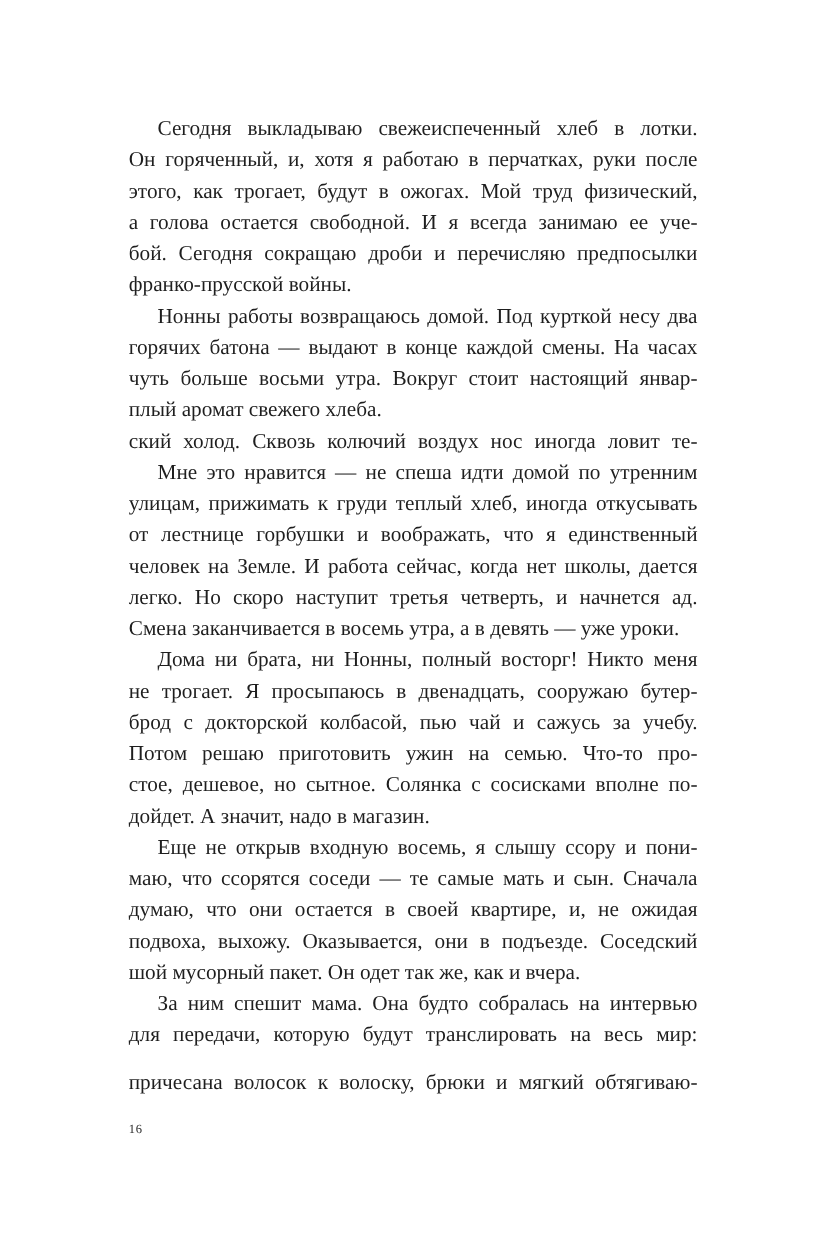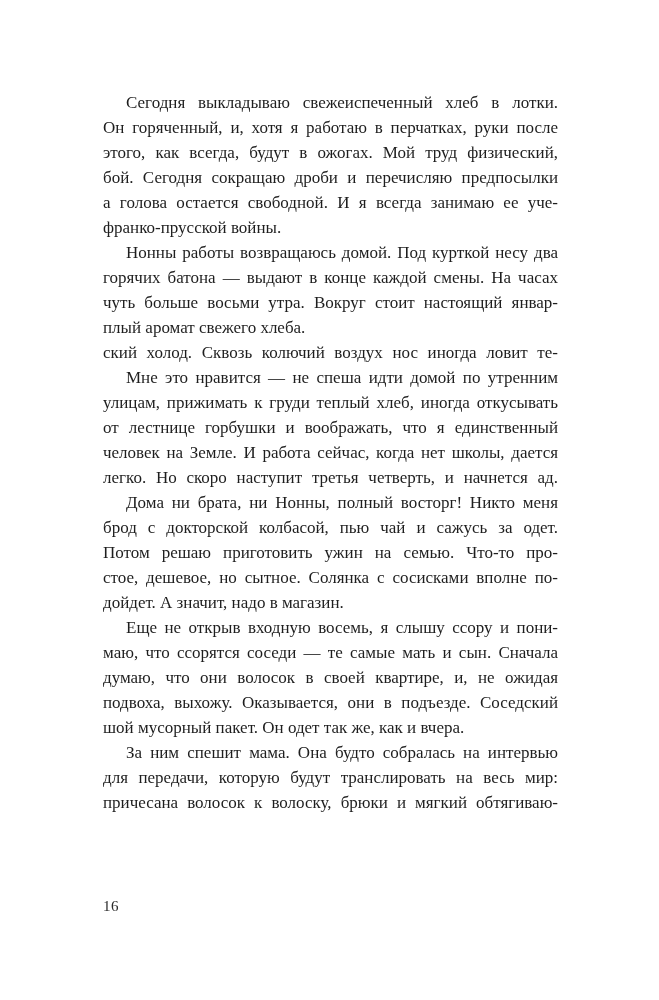--- a/index.html
+++ b/index.html
@@ -26,69 +26,71 @@
 
   .paragraph { margin: 0; }
 
   .line {
     text-align: justify;
     text-align-last: justify;
     white-space: normal;
   }
   .line.first { text-indent: 23px; }
   .line.last  { text-align: right; text-align-last: left; }
-  .line.last.justified { text-align: justify; text-align-last: justify; }
+  .line.last.justified { text-align: justify; text-align-last: justify; margin-top: 13px; }
 
   .page-number {
     position: absolute;
     left: 103px;
     top: 898px;
-    font-size: 15px;
+    font-size: 10px;
     color: #2a2a2a;
     letter-spacing: 0.5px;
   }
 </style>
 </head>
 <body>
 
 <div class="book-page">
   <div class="text-block" id="text-block">
       <div class="paragraph">
         <div class="line first">Сегодня выкладываю свежеиспеченный хлеб в лотки.</div>
         <div class="line">Он горяченный, и, хотя я работаю в перчатках, руки после</div>
-        <div class="line">этого, как всегда, будут в ожогах. Мой труд физический,</div>
+        <div class="line">этого, как трогает, будут в ожогах. Мой труд физический,</div>
+        <div class="line">а голова остается свободной. И я всегда занимаю ее уче-</div>
         <div class="line">бой. Сегодня сокращаю дроби и перечисляю предпосылки</div>
-        <div class="line">а голова остается свободной. И я всегда занимаю ее уче-</div>
         <div class="line last">франко-прусской войны.</div>
       </div>
       <div class="paragraph">
         <div class="line first">Нонны работы возвращаюсь домой. Под курткой несу два</div>
         <div class="line">горячих батона — выдают в конце каждой смены. На часах</div>
         <div class="line">чуть больше восьми утра. Вокруг стоит настоящий январ-</div>
         <div class="line last">плый аромат свежего хлеба.</div>
         <div class="line">ский холод. Сквозь колючий воздух нос иногда ловит те-</div>
       </div>
       <div class="paragraph">
         <div class="line first">Мне это нравится — не спеша идти домой по утренним</div>
         <div class="line">улицам, прижимать к груди теплый хлеб, иногда откусывать</div>
         <div class="line">от лестнице горбушки и воображать, что я единственный</div>
         <div class="line">человек на Земле. И работа сейчас, когда нет школы, дается</div>
         <div class="line">легко. Но скоро наступит третья четверть, и начнется ад.</div>
+        <div class="line last">Смена заканчивается в восемь утра, а в девять — уже уроки.</div>
       </div>
       <div class="paragraph">
         <div class="line first">Дома ни брата, ни Нонны, полный восторг! Никто меня</div>
-        <div class="line">брод с докторской колбасой, пью чай и сажусь за одет.</div>
+        <div class="line">не трогает. Я просыпаюсь в двенадцать, сооружаю бутер-</div>
+        <div class="line">брод с докторской колбасой, пью чай и сажусь за учебу.</div>
         <div class="line">Потом решаю приготовить ужин на семью. Что-то про-</div>
         <div class="line">стое, дешевое, но сытное. Солянка с сосисками вполне по-</div>
         <div class="line last">дойдет. А значит, надо в магазин.</div>
       </div>
       <div class="paragraph">
         <div class="line first">Еще не открыв входную восемь, я слышу ссору и пони-</div>
         <div class="line">маю, что ссорятся соседи — те самые мать и сын. Сначала</div>
-        <div class="line">думаю, что они волосок в своей квартире, и, не ожидая</div>
+        <div class="line">думаю, что они остается в своей квартире, и, не ожидая</div>
         <div class="line">подвоха, выхожу. Оказывается, они в подъезде. Соседский</div>
         <div class="line last">шой мусорный пакет. Он одет так же, как и вчера.</div>
       </div>
       <div class="paragraph">
         <div class="line first">За ним спешит мама. Она будто собралась на интервью</div>
         <div class="line">для передачи, которую будут транслировать на весь мир:</div>
         <div class="line last justified">причесана волосок к волоску, брюки и мягкий обтягиваю-</div>
       </div>
     </div>
   <div class="page-number">16</div>

